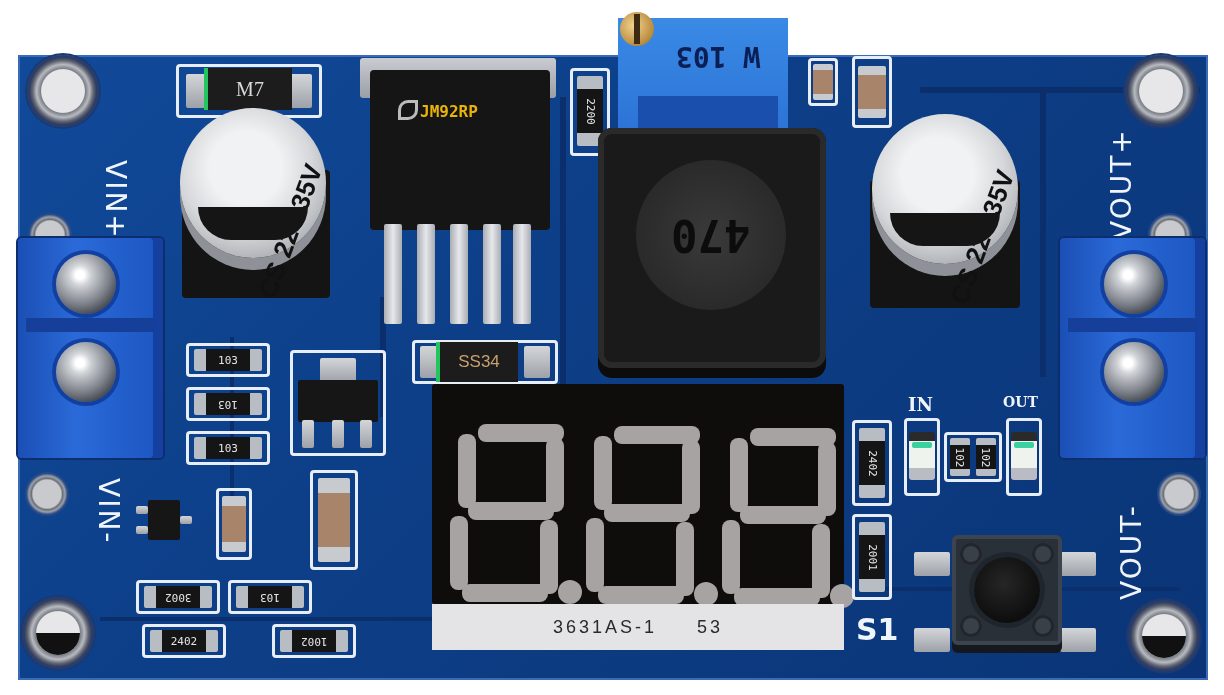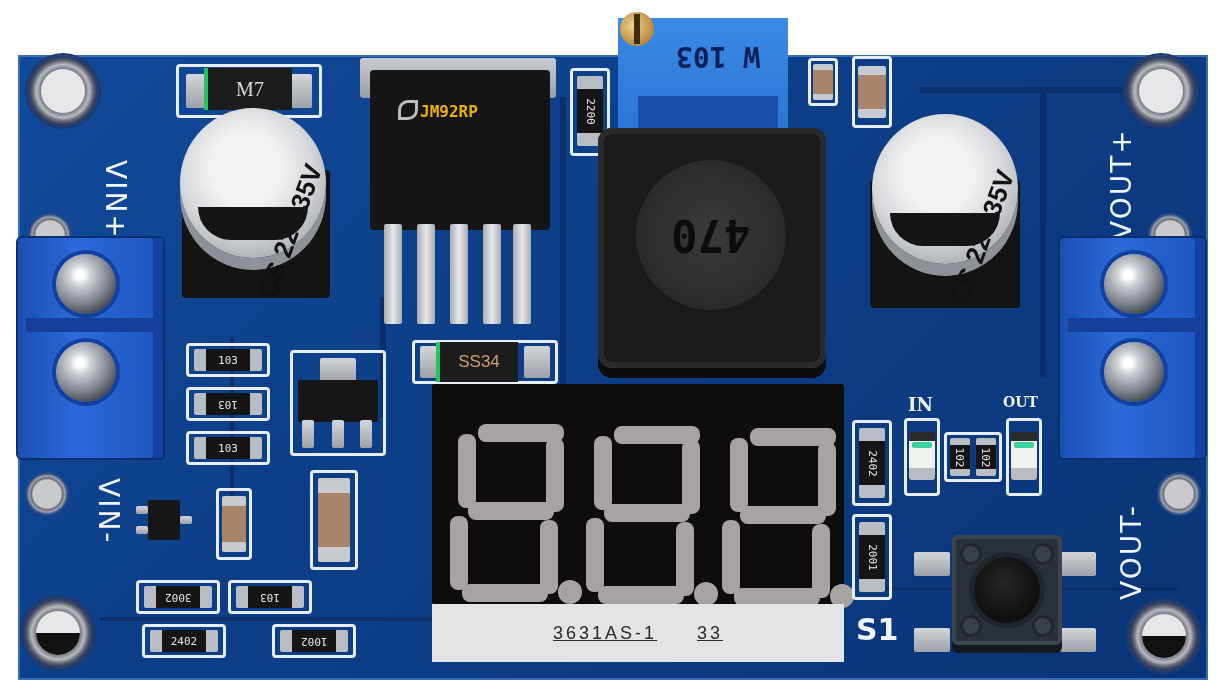--- a/index.html
+++ b/index.html
@@ -328,23 +328,23 @@
     <div class="seg h" style="left:28px; top:0;"></div>
     <div class="seg v" style="left:96px; top:14px;"></div>
     <div class="seg v" style="left:90px; top:96px;"></div>
     <div class="seg h" style="left:12px; top:160px;"></div>
     <div class="seg v" style="left:0; top:92px;"></div>
     <div class="seg v" style="left:8px; top:10px;"></div>
     <div class="seg h" style="left:18px; top:78px;"></div>
     <div class="dp" style="left:108px; top:156px;"></div>
   </div>
 </div>
-<div class="display-foot" style="left:432px; top:604px; width:412px; height:58px;text-decoration:underline;">
+<div class="display-foot" style="left:432px; top:604px; width:412px; height:46px;">
   <span>3631AS-1</span>
-  <span>33</span>
+  <span>53</span>
 </div>
 
 <div class="silk-box" style="left:852px; top:420px; width:40px; height:86px;"></div>
 <div class="res v" style="left:859px; top:428px; width:26px; height:70px;">
     <span>2402</span>
   </div>
 <div class="silk-box" style="left:852px; top:514px; width:40px; height:86px;"></div>
 <div class="res v" style="left:859px; top:522px; width:26px; height:70px;">
     <span>2001</span>
   </div>

